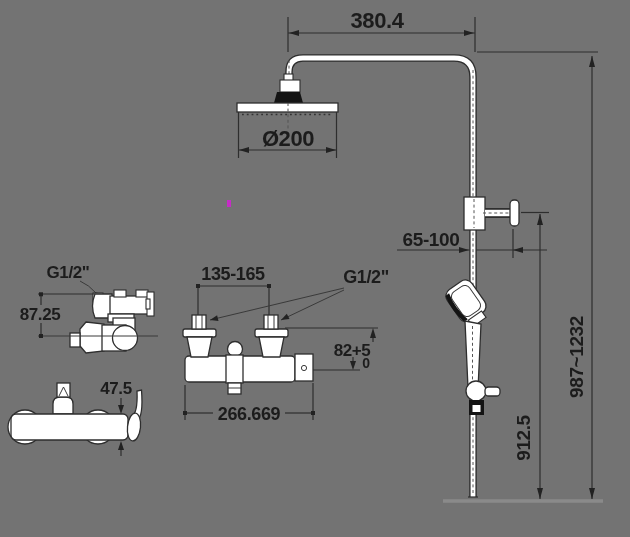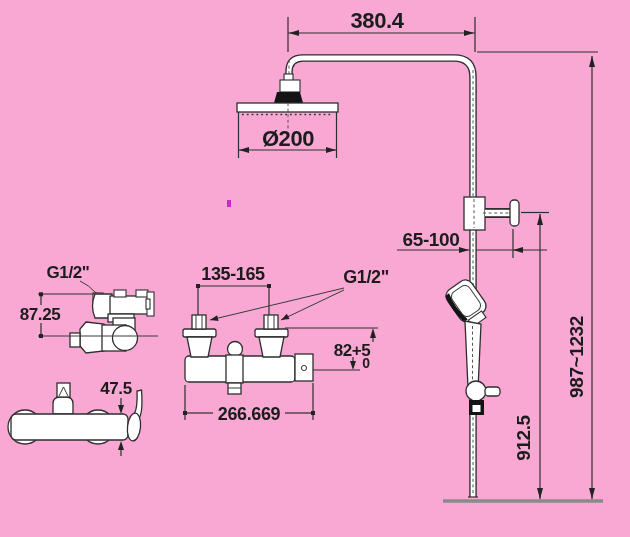--- a/index.html
+++ b/index.html
@@ -1,16 +1,16 @@
 <!DOCTYPE html>
 <html><head>
 <meta charset="utf-8">
 <style>
   html,body{margin:0;padding:0;background:#fff;}
-  .canvas{position:relative;width:630px;height:537px;background:#f9a8d4;overflow:hidden;
+  .canvas{position:relative;width:630px;height:537px;background:#737373;overflow:hidden;
           font-family:"Liberation Sans", sans-serif;}
   svg{position:absolute;left:0;top:0;}
   .ln{stroke:#2e2e2e;stroke-width:1.2;fill:none;}
   .thin{stroke:#3a3a3a;stroke-width:1;fill:none;}
   .tube-o{stroke:#2e2e2e;stroke-width:7.5;fill:none;stroke-linecap:butt;}
   .tube-i{stroke:#ffffff;stroke-width:4.8;fill:none;stroke-linecap:butt;}
   .arm-o{stroke:#2e2e2e;stroke-width:10;fill:none;}
   .arm-i{stroke:#ffffff;stroke-width:6.4;fill:none;}
   .dash{stroke:#555;stroke-width:1;fill:none;stroke-dasharray:3 2.6;}
   .dots{stroke:#333;stroke-width:1.6;fill:none;stroke-dasharray:1.8 3;}

